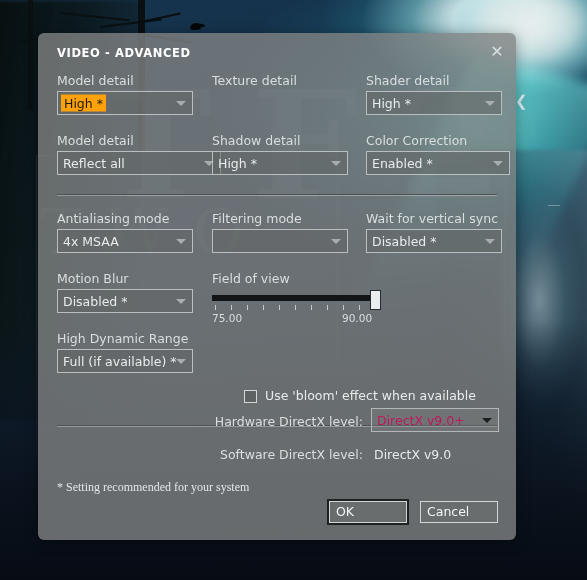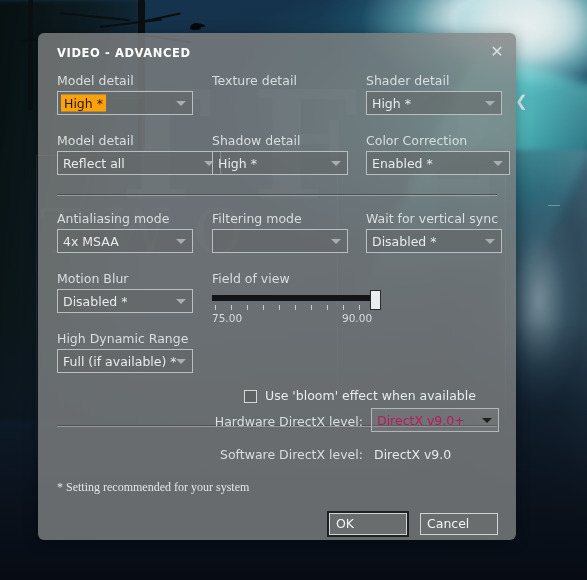--- a/index.html
+++ b/index.html
@@ -272,21 +272,20 @@
     width: 78px; height: 22px;
     background: rgba(108,111,111,0.55);
     border: 1px solid #cfd4d5;
     box-sizing: border-box;
     color: #f2f5f6;
     font-size: 12.5px;
     line-height: 20px;
     padding-left: 6px;
     cursor: pointer;
     font-family: "DejaVu Sans", sans-serif;
-    margin-top: 12px;
   }
   .btn.default {
     border: 1px solid #cfd4d5;
     outline: 2px solid #1e2224;
     outline-offset: 0px;
   }
 </style>
 </head>
 <body>
 

